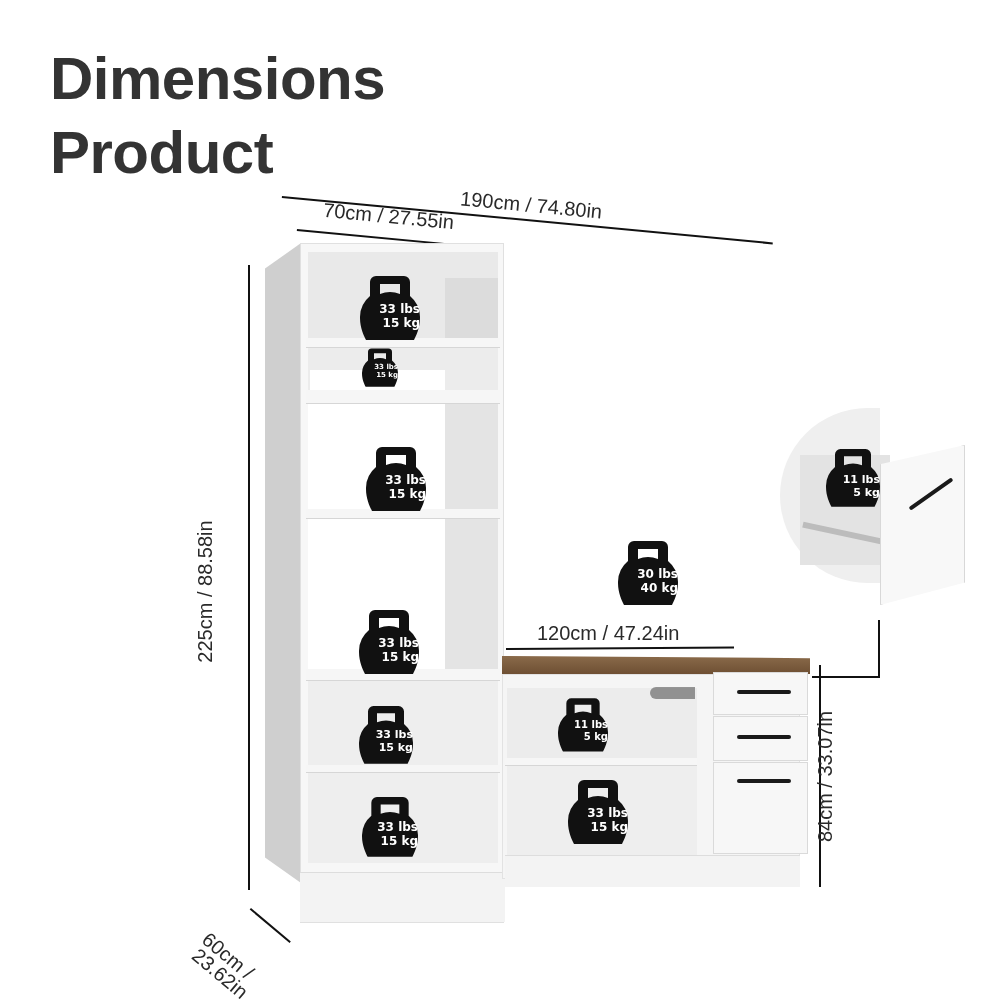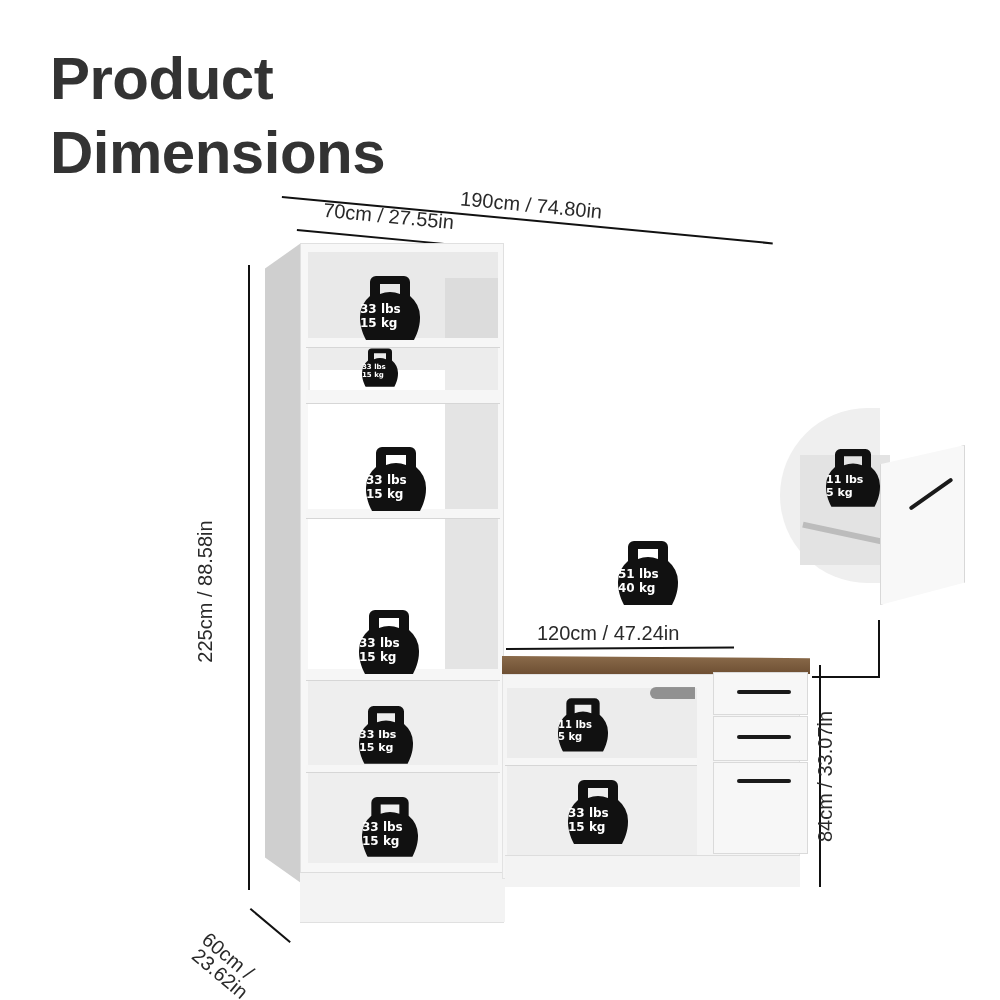--- a/index.html
+++ b/index.html
@@ -22,33 +22,33 @@
     
     .panel { position: absolute; background: #f4f4f4; }
     .side { position: absolute; background: #cfcfcf; }
     .shelf { position: absolute; background: #f6f6f6; border-bottom: 1px solid #d6d6d6; }
     .cavity { position: absolute; background: #e9e9e9; }
     .inner-wall { position: absolute; background: #dcdcdc; }
 
     .kb { position: absolute; }
     .kb svg { display: block; width: 100%; height: 100%; }
     .kb-text {
-      position: absolute; left: 0; right: 0; text-align: left;
+      position: absolute; left: 0; right: 0; text-align: right;
       color: #ffffff; font-weight: bold; font-family: "DejaVu Sans", sans-serif;
       line-height: 1.2;
     }
 
     .handle { position: absolute; height: 4px; background: #1a1a1a; border-radius: 2px; }
   </style>
 </head>
 <body>
 
 <div class="title">
+  <div>Dimensions</div>
   <div>Product</div>
-  <div>Dimensions</div>
 </div>
 
 <div class="line" style="left:282px;top:196px;width:493px;height:2px;transform:rotate(5.4deg);"></div>
 <div class="dim-label" style="left:460px;top:194px;transform:rotate(5.4deg);">190cm / 74.80in</div>
 
 <div class="line" style="left:297px;top:229px;width:198px;height:2px;transform:rotate(5.4deg);"></div>
 <div class="dim-label" style="left:323px;top:205px;transform:rotate(5.4deg);">70cm / 27.55in</div>
 
 <div class="line" style="left:248px;top:265px;width:2px;height:625px;"></div>
 <div class="dim-label" style="left:134px;top:580px;transform:rotate(-90deg);transform-origin:center;">225cm / 88.58in</div>
@@ -169,21 +169,21 @@
       <div>33 lbs</div>
       <div>15 kg</div>
     </div>
 </div>
 
 <div class="kb" style="left:618px;top:537px;width:60px;height:70px;">
   <svg viewBox="0 0 60 70">
       <path d="M16 4 h28 a6 6 0 0 1 6 6 v14 a28 28 0 0 1 10 22 c0 10 -4 18 -6 22 h-48 c-2 -4 -6 -12 -6 -22 a28 28 0 0 1 10 -22 v-14 a6 6 0 0 1 6 -6 z M20 12 v10 a28 28 0 0 1 20 0 v-10 z" fill="#111111" fill-rule="evenodd"></path>
     </svg>
   <div class="kb-text" style="top:30px;font-size:12px;">
-      <div>51 lbs</div>
+      <div>30 lbs</div>
       <div>40 kg</div>
     </div>
 </div>
 
 <div class="kb" style="left:558px;top:694px;width:50px;height:60px;">
   <svg viewBox="0 0 60 70">
       <path d="M16 4 h28 a6 6 0 0 1 6 6 v14 a28 28 0 0 1 10 22 c0 10 -4 18 -6 22 h-48 c-2 -4 -6 -12 -6 -22 a28 28 0 0 1 10 -22 v-14 a6 6 0 0 1 6 -6 z M20 12 v10 a28 28 0 0 1 20 0 v-10 z" fill="#111111" fill-rule="evenodd"></path>
     </svg>
   <div class="kb-text" style="top:25px;font-size:10px;">
       <div>11 lbs</div>

